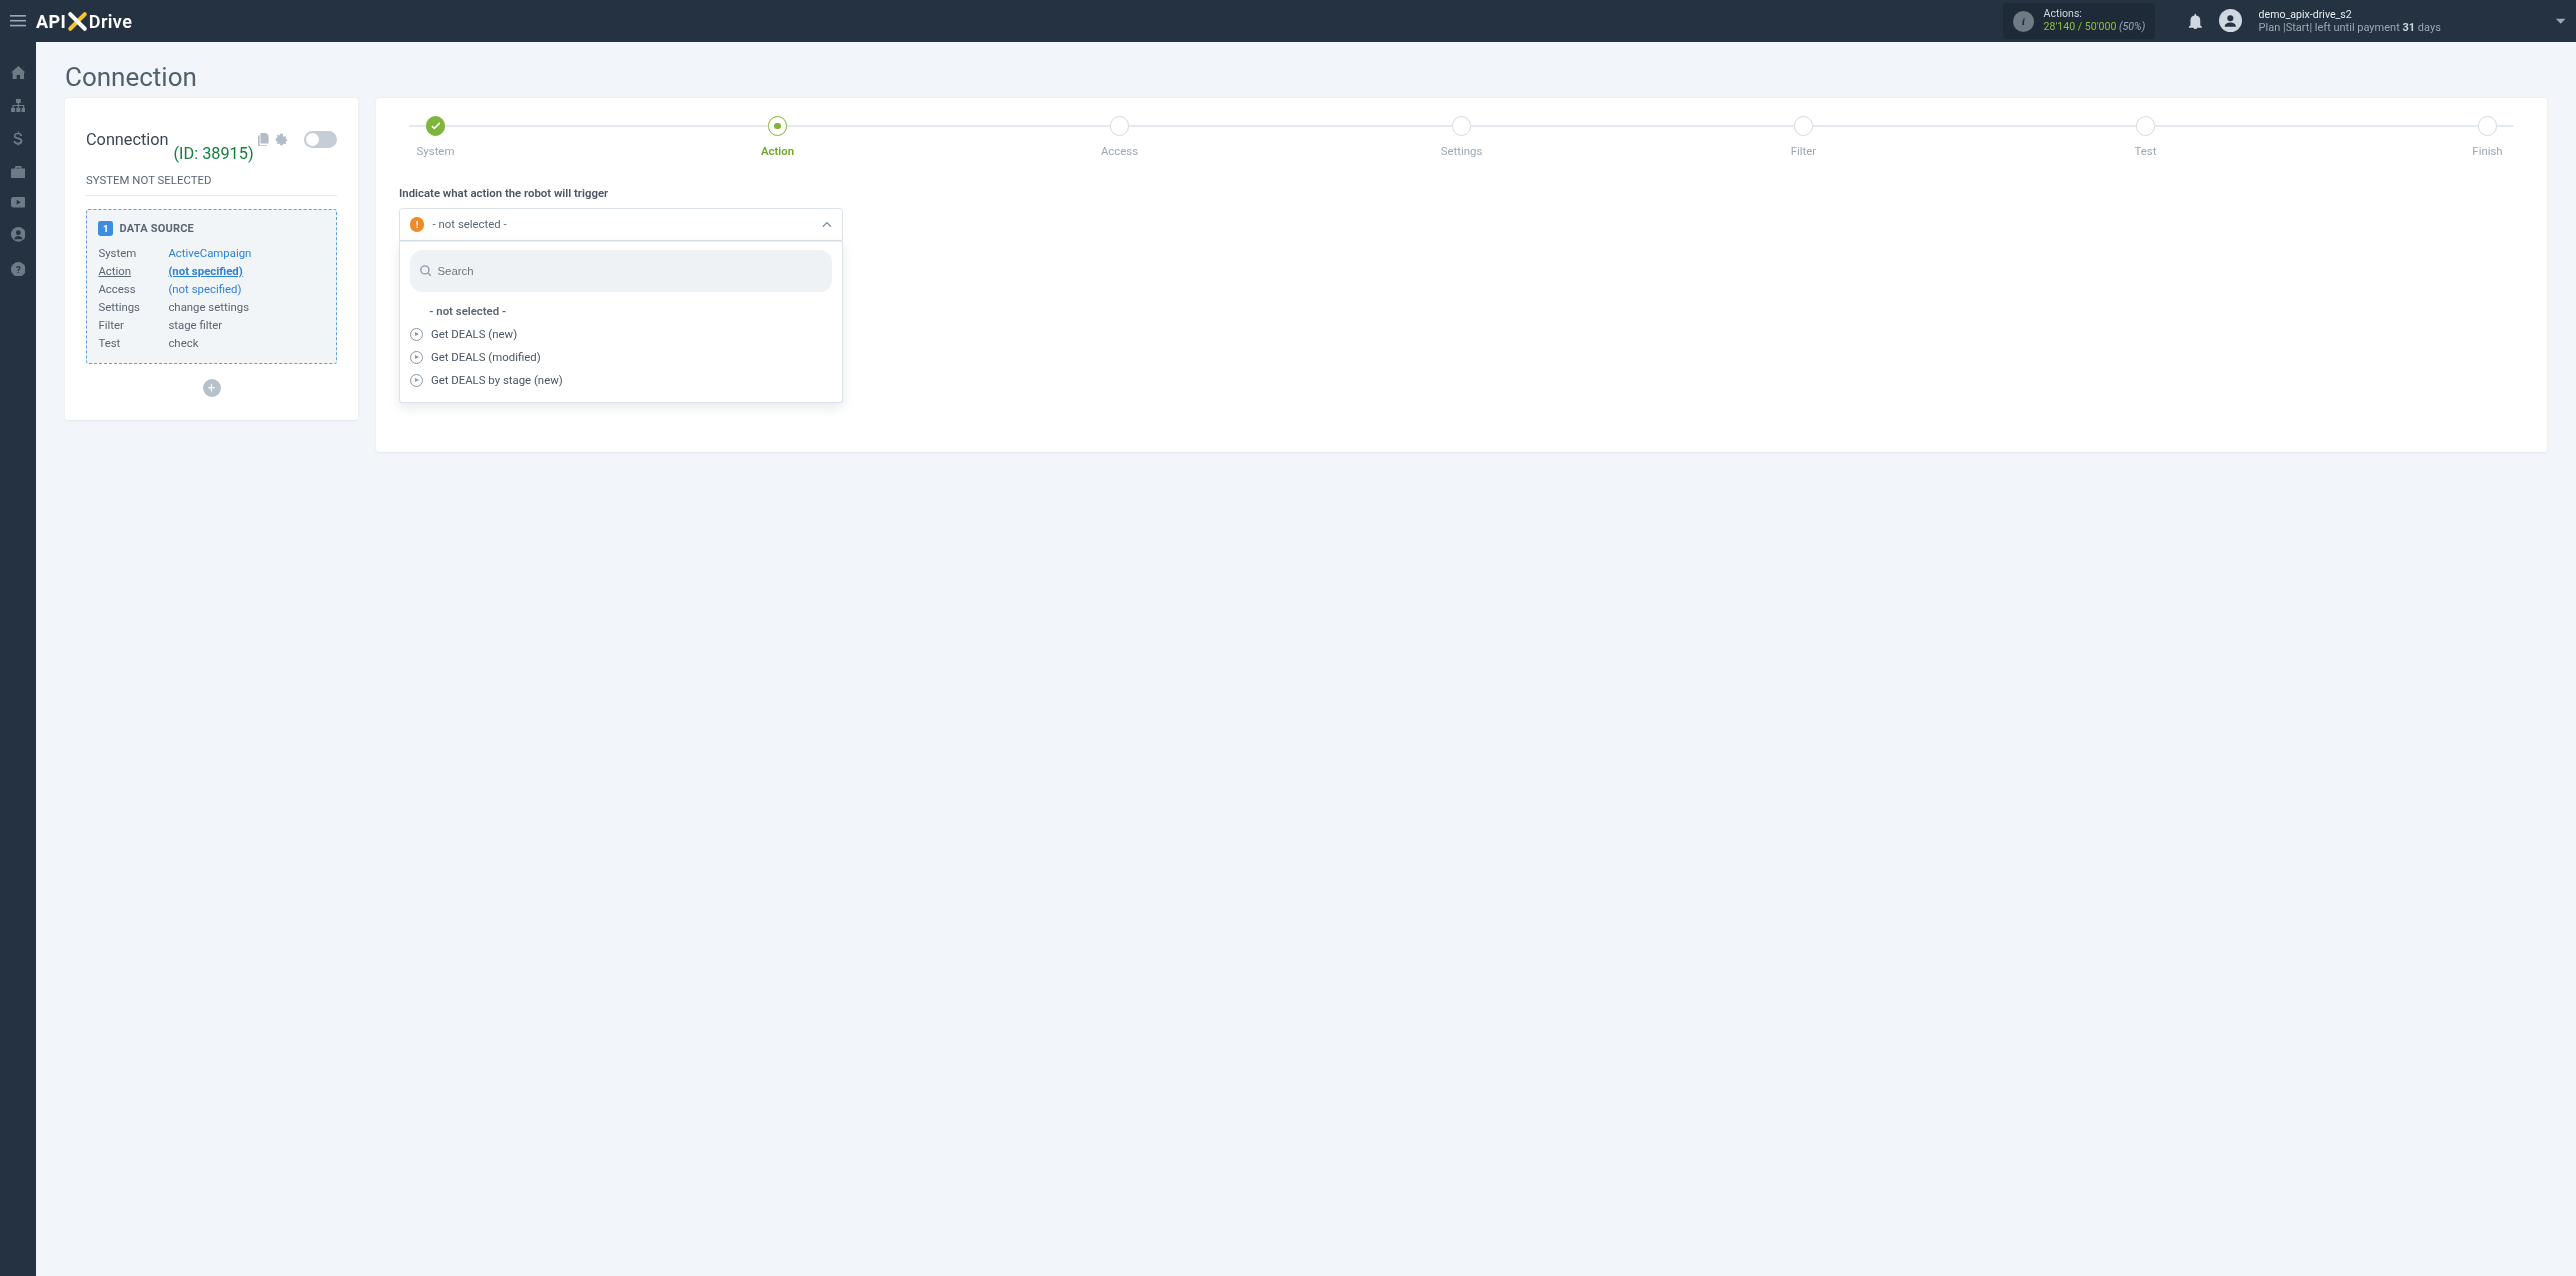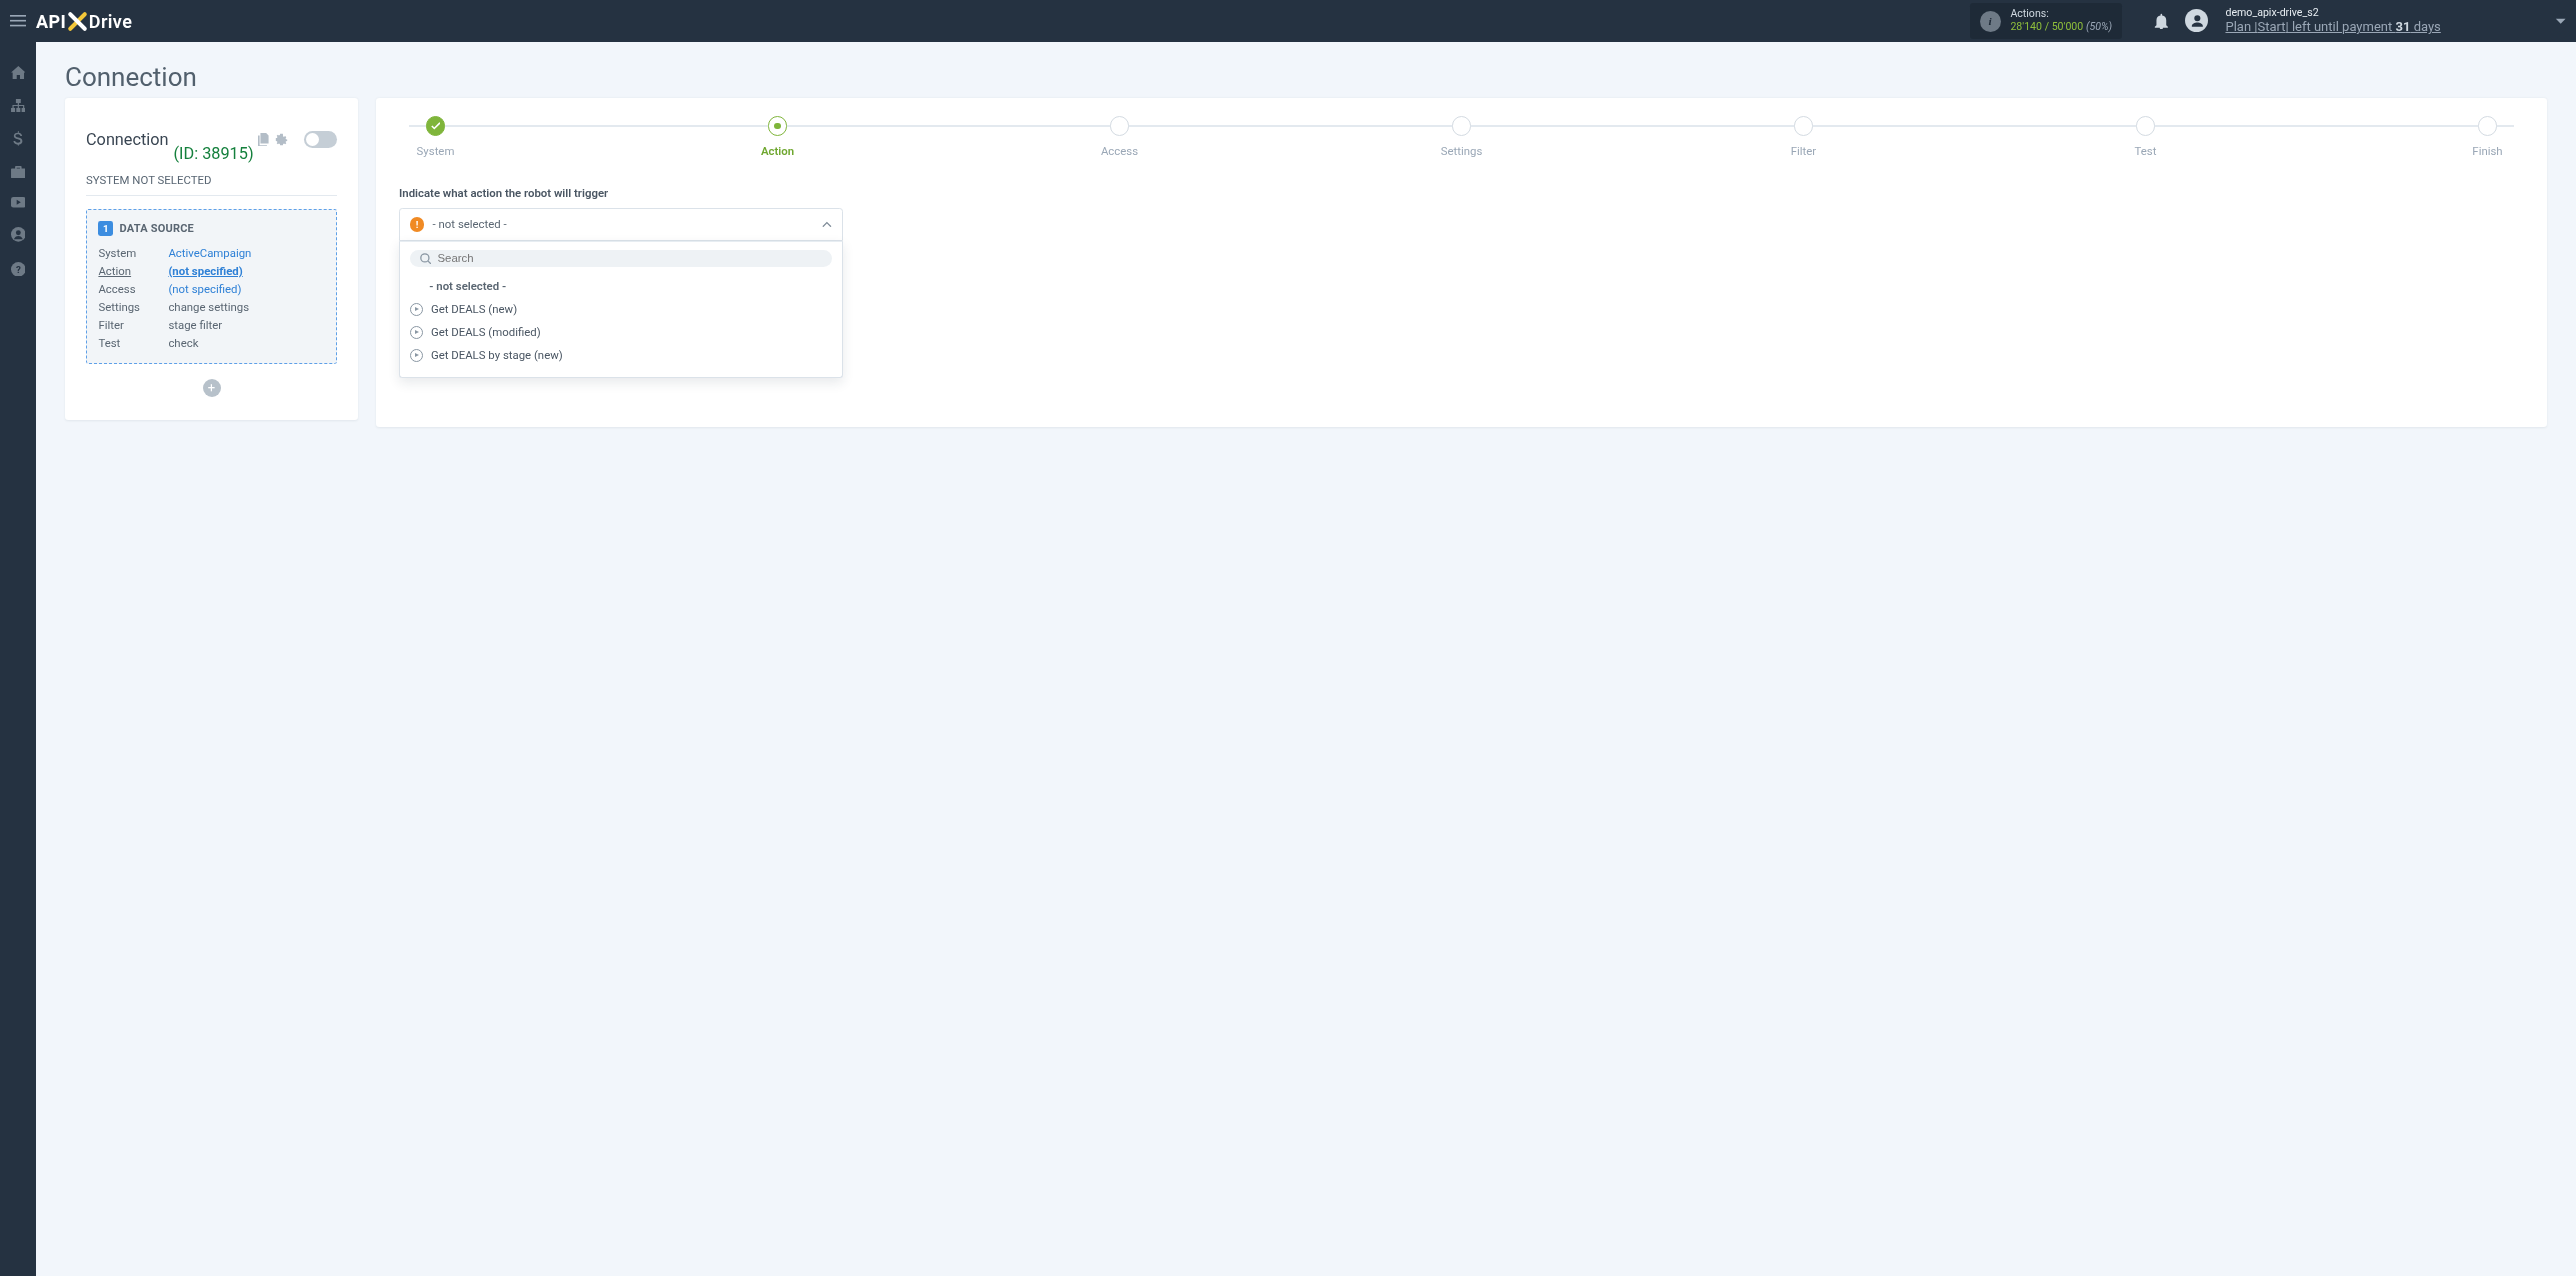--- a/index.html
+++ b/index.html
@@ -46,21 +46,21 @@
 .actions-text .vals .total { color: #8fbf3b; }
 .actions-text .vals .pct { color: #9aa7b6; font-style: italic; }
 .bell { margin: 0 16.3px; fill: #cfd8e0; cursor: pointer; }
 .user-block { display: flex; align-items: center; gap: 17px; }
 .avatar-circle {
   width: 23px; height: 23px; border-radius: 50%; background: #cfd8e0;
   display: flex; align-items: center; justify-content: center; fill: #253241;
 }
 .user-text { font-size: 10.6px; line-height: 1.25; }
 .user-text .name { color: #e7edf2; }
-.user-text .plan { color: #9aa7b6; font-size: 13px; text-decoration: underline; }
+.user-text .plan { color: #9aa7b6; font-size: 11px; }
 .user-text .plan b { color: #cfd8e0; }
 .caret-down { margin-left: 114px; fill: #9aa7b6; cursor: pointer; }
 
 .sidebar {
   position: absolute; top: 42px; bottom: 0; left: 0; width: 36px;
   background: #253241; display: flex; flex-direction: column; align-items: center;
   padding-top: 24.4px; gap: 19.5px;
 }
 .sidebar .nav-item { width: 100%; display: flex; justify-content: center; cursor: pointer; }
 .sidebar svg { fill: #6e7a86; }
@@ -151,21 +151,21 @@
 }
 .warn-dot { width: 14.7px; height: 14.7px; border-radius: 50%; background: #f08a24; color: #fff; font-size: 9.8px; font-weight: 700; display: flex; align-items: center; justify-content: center; }
 .select-head .val { color: #5a6672; flex: 1; }
 .select-head svg { fill: #7d8a97; }
 .dropdown {
   border: 0.8px solid #dbe2e9; border-top: 0.8px solid #e7edf2; border-radius: 0 0 3.3px 3.3px;
   background: #fff; padding: 8.1px 9.8px 9.8px;
   box-shadow: 0 4.9px 11.4px rgba(30,50,70,.10);
 }
 .search {
-  height: 17px; border-radius: 12.2px; background: #eef2f5;
+  height: 42px; border-radius: 12.2px; background: #eef2f5;
   display: flex; align-items: center; padding: 0 9.8px; gap: 6.5px; margin-bottom: 8.1px;
 }
 .search svg { fill: #8a97a3; }
 .search input { border: 0; background: transparent; outline: 0; font-size: 11.4px; color: #5a6672; flex: 1; }
 .opt-list { display: flex; flex-direction: column; }
 .opt { height: 23px; display: flex; align-items: center; gap: 8.1px; padding: 0 3.3px 0 19.5px; cursor: pointer; font-size: 11.4px; color: #4a5663; }
 .opt.placeholder { font-weight: 600; color: #5a6672; }
 .opt .play { width: 13px; height: 13px; border: 1.3px solid #8a97a3; border-radius: 50%; display: flex; align-items: center; justify-content: center; margin-left: -19.5px; }
 .opt .play::after { content: ""; width: 0; height: 0; border-left: 4.1px solid #8a97a3; border-top: 2.7px solid transparent; border-bottom: 2.7px solid transparent; margin-left: 0.8px; }
 </style>

